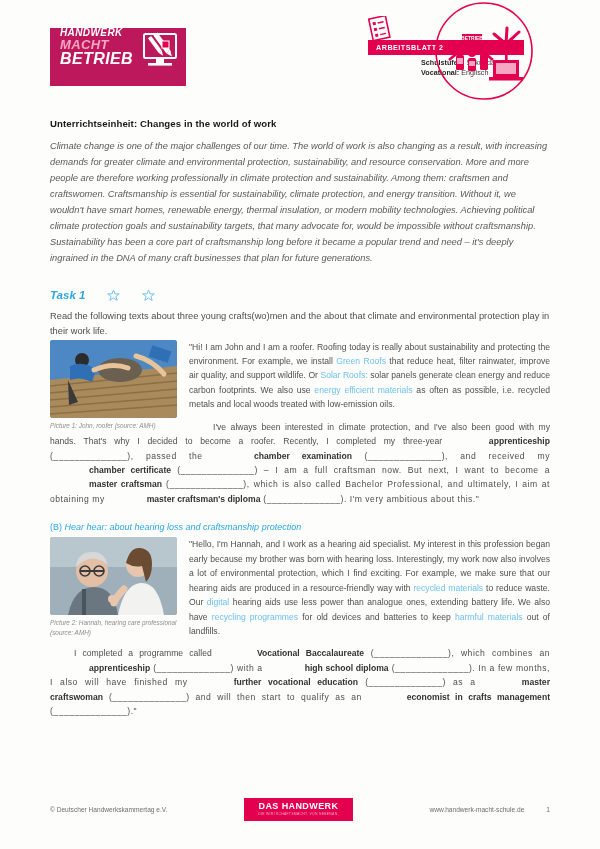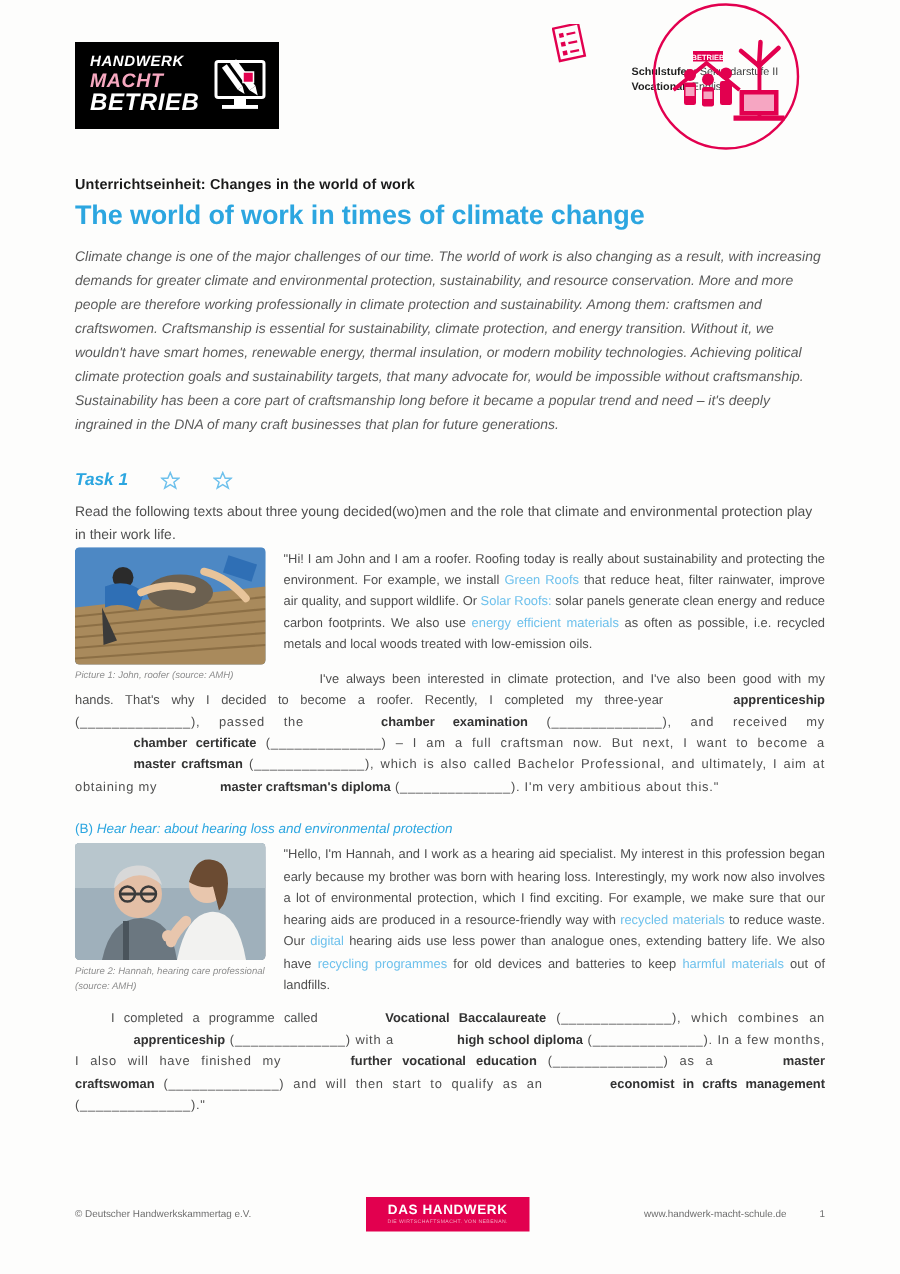--- a/index.html
+++ b/index.html
@@ -26,23 +26,23 @@
   .header {
     position: relative;
     height: 108px;
   }
   .logo-box {
     position: absolute;
     left: 50px;
     top: 28px;
     width: 136px;
     height: 58px;
-    background: #000000;
+    background: #be185d;
     display: flex;
-    align-items: center;
+    align-items: flex-start;
     padding-left: 6px;
     box-sizing: border-box;
   }
   .logo-words {
     display: flex;
     flex-direction: column;
     justify-content: center;
     line-height: 1.02;
     padding-left: 4px;
   }
@@ -272,20 +272,21 @@
         <g transform="rotate(-12 12 13)">
           <rect x="3" y="1" width="17" height="22" fill="none" stroke="#e2004f" stroke-width="1.6"></rect>
           <rect x="6" y="5" width="3" height="3" fill="#e2004f"></rect>
           <rect x="11" y="5.8" width="6" height="1.5" fill="#e2004f"></rect>
           <rect x="6" y="11" width="3" height="3" fill="#e2004f"></rect>
           <rect x="11" y="11.8" width="6" height="1.5" fill="#e2004f"></rect>
           <rect x="6" y="17" width="3" height="3" fill="#e2004f"></rect>
           <rect x="11" y="17.8" width="6" height="1.5" fill="#e2004f"></rect>
         </g>
       </svg>
+      <div class="ab-bar">ARBEITSBLATT 2</div>
       <div class="ab-meta">
         <div>
           <b>Schulstufen:</b>
           <span>Sekundarstufe II</span>
         </div>
         <div>
           <b>Vocational:</b>
           <span>Englisch</span>
         </div>
       </div>
@@ -319,33 +320,32 @@
         <rect x="62" y="62" width="26" height="17" fill="#e2004f"></rect>
         <rect x="65" y="65" width="20" height="11" fill="#f6a6c2"></rect>
         <rect x="58" y="79" width="34" height="3.5" fill="#e2004f"></rect>
       </svg>
     </div>
   </div>
 
   <div class="content">
 
     <div class="eyebrow">Unterrichtseinheit: Changes in the world of work</div>
-    <div class="maintitle">The world of work in times of climate change</div>
     <div class="intro">Climate change is one of the major challenges of our time. The world of work is also changing as a result, with increasing demands for greater climate and environmental protection, sustainability, and resource conservation. More and more people are therefore working professionally in climate protection and sustainability. Among them: craftsmen and craftswomen. Craftsmanship is essential for sustainability, climate protection, and energy transition. Without it, we wouldn't have smart homes, renewable energy, thermal insulation, or modern mobility technologies. Achieving political climate protection goals and sustainability targets, that many advocate for, would be impossible without craftsmanship. Sustainability has been a core part of craftsmanship long before it became a popular trend and need – it's deeply ingrained in the DNA of many craft businesses that plan for future generations.</div>
 
     <div class="task-head">
       <span class="task-label">Task 1</span>
       <svg class="star" viewBox="0 0 24 24">
         <polygon points="12,2 15,9 22.5,9 16.5,13.8 18.8,21 12,16.7 5.2,21 7.5,13.8 1.5,9 9,9" fill="none" stroke="#6ec1ec" stroke-width="1.8"></polygon>
       </svg>
       <svg class="star" viewBox="0 0 24 24">
         <polygon points="12,2 15,9 22.5,9 16.5,13.8 18.8,21 12,16.7 5.2,21 7.5,13.8 1.5,9 9,9" fill="none" stroke="#6ec1ec" stroke-width="1.8"></polygon>
       </svg>
     </div>
-    <div class="task-desc">Read the following texts about three young decided(wo)men and the role that climate and environmental protection play in their work life.</div>
+    <div class="task-desc">Read the following texts about three young crafts(wo)men and the about that climate and environmental protection play in their work life.</div>
 
 
     <div class="block clearfix">
       <div class="figure">
         <div class="photo photo-a">
           <svg width="127" height="78" viewBox="0 0 127 78">
             <rect width="127" height="78" fill="#4d88c4"></rect>
             <path d="M0 40 L127 26 L127 78 L0 78 Z" fill="#a98a5c"></path>
             <g stroke="#8c6f45" stroke-width="1.4">
               <line x1="0" y1="46" x2="127" y2="33"></line>
@@ -370,21 +370,21 @@
         <span>"Hi! I am John and I am a roofer. Roofing today is really about sustainability and protecting the environment. For example, we install </span><span class="hl">Green Roofs</span><span> that reduce heat, filter rainwater, improve air quality, and support wildlife. Or </span><span class="hl">Solar Roofs:</span><span> solar panels generate clean energy and reduce carbon footprints. We also use </span><span class="hl">energy efficient materials</span><span> as often as possible, i.e. recycled metals and local woods treated with low-emission oils.</span>
       </div>
 
       <div class="para indent">
         <span>I've always been interested in climate protection, and I've also been good with my hands. That's why I decided to become a roofer. Recently, I completed my three-year </span><span class="bd">apprenticeship</span><span class="gap"> (______________), passed the </span><span class="bd">chamber examination</span><span class="gap"> (______________), and received my </span><span class="bd">chamber certificate</span><span class="gap"> (______________) – I am a full craftsman now. But next, I want to become a </span><span class="bd">master craftsman</span><span class="gap"> (______________), which is also called Bachelor Professional, and ultimately, I aim at obtaining my </span><span class="bd">master craftsman's diploma</span><span class="gap"> (______________). I'm very ambitious about this."</span>
       </div>
     </div>
 
     <div class="sec-head">
       <span class="letter">(B)</span>
-      <span class="ital">Hear hear: about hearing loss and environmental protection</span>
+      <span class="ital">Hear hear: about hearing loss and craftsmanship protection</span>
     </div>
 
     <div class="block clearfix">
       <div class="figure">
         <div class="photo photo-b">
           <svg width="127" height="78" viewBox="0 0 127 78">
             <rect width="127" height="78" fill="#9fb0bb"></rect>
             <rect x="0" y="0" width="127" height="30" fill="#b8c6cd"></rect>
 
             <circle cx="42" cy="34" r="16" fill="#e3bfa6"></circle>

